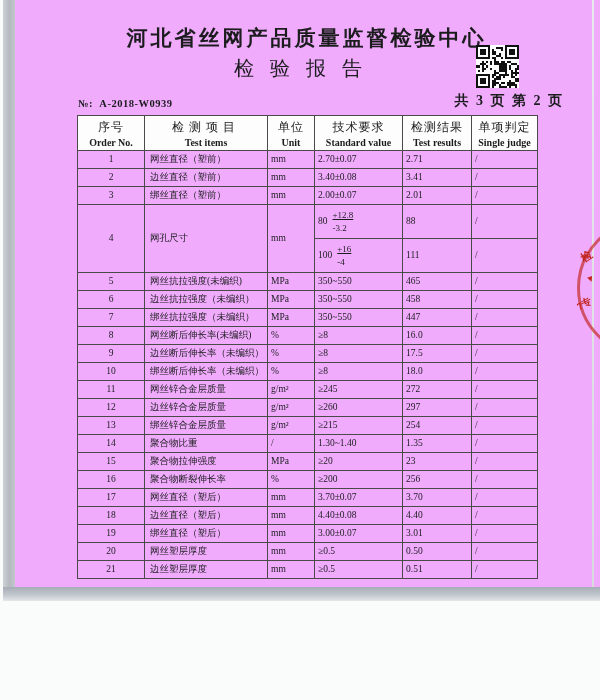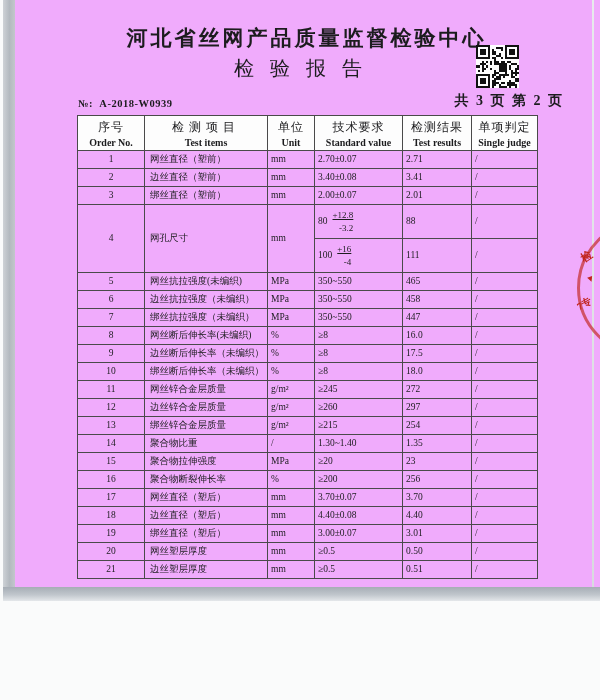--- a/index.html
+++ b/index.html
@@ -24,21 +24,21 @@
   table{position:absolute;left:62px;top:115px;width:460px;border-collapse:collapse;table-layout:fixed;}
   td,th{border:1px solid #4a4a4a;overflow:hidden;}
   thead th{height:32px;padding:1px 2px;vertical-align:middle;background:#fdfdfd;}
   .h-cn{font-size:12px;font-weight:400;letter-spacing:1px;display:block;}
   .h-cn.sp{letter-spacing:5px;}
   .h-en{font-size:10px;font-weight:700;display:block;margin-top:1px;}
   tbody td{height:17px;font-size:9.5px;padding:0 3px;vertical-align:middle;line-height:11px;}
   .c-no{text-align:center;}
   .c-item{padding-left:5px;}
   .subrow td{height:33px;}
-  .tolwrap{display:flex;align-items:center;text-align:right;}
+  .tolwrap{display:flex;align-items:center;}
   .tbase{font-size:9.5px;}
   .tcol{display:flex;flex-direction:column;margin-left:5px;line-height:10px;font-size:9px;}
   .tcol span:first-child{margin-bottom:3px;text-decoration:underline;}
   .stamp{position:absolute;left:577px;top:219px;width:132px;height:132px;border-radius:50%;
          border:3px solid rgba(193,36,28,0.65);}
   .frag{position:absolute;color:rgba(193,36,28,0.85);font-weight:700;
         font-family:"Liberation Serif","DejaVu Serif",serif;}
   .f1{left:581px;top:249px;font-size:11px;transform:rotate(-35deg);}
   .f2{left:586px;top:274px;font-size:9px;transform:rotate(-20deg);}
   .f3{left:577px;top:297px;font-size:10px;transform:rotate(-30deg);}

